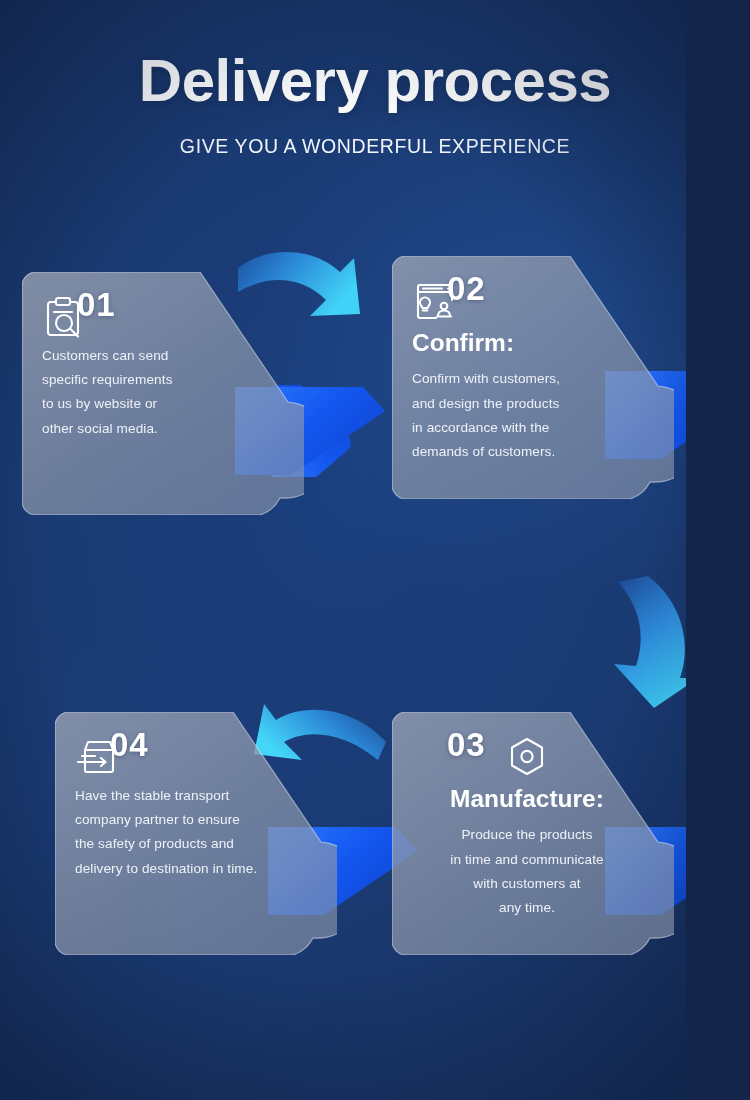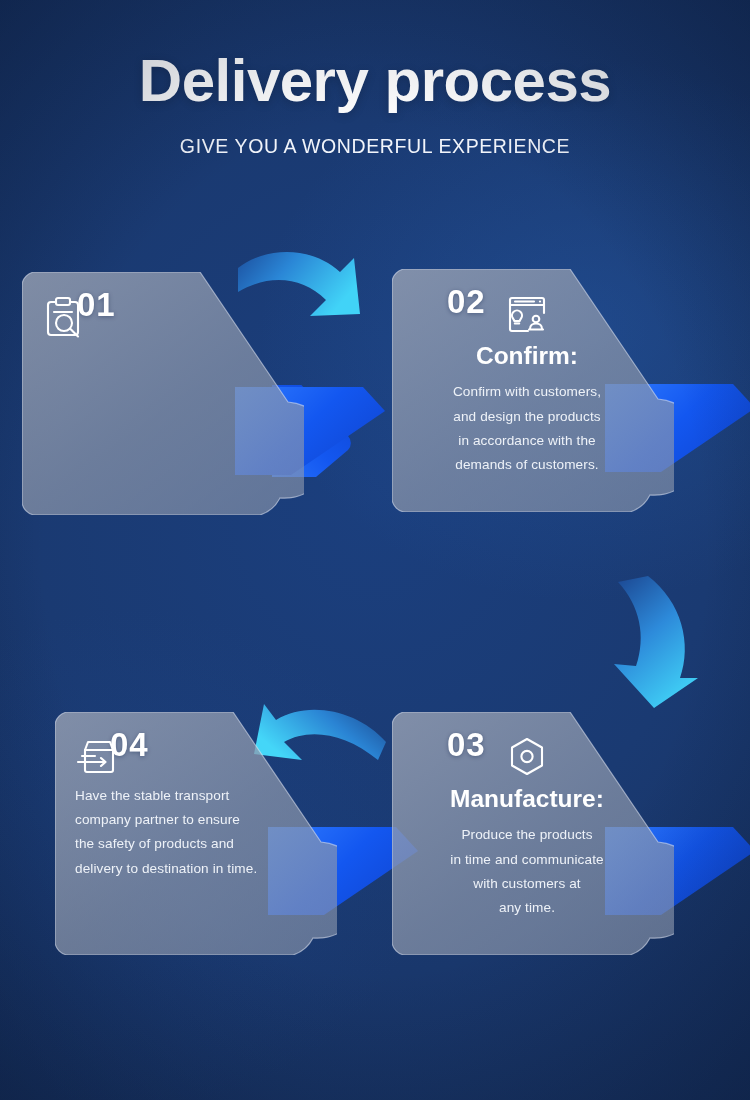--- a/index.html
+++ b/index.html
@@ -6,21 +6,21 @@
     margin: 0;
     padding: 0;
     background: #14254a;
   }
   body {
     font-family: "Liberation Sans", sans-serif;
   }
 
   #poster {
     position: relative;
-    width: 750px;
+    width: 686px;
     height: 1100px;
     overflow: hidden;
     background:
       radial-gradient(ellipse 120% 90% at 50% 45%, #1b3f7e 0%, #1a3a72 38%, #17315f 70%, #152c55 100%),
       linear-gradient(150deg, #21478a 0%, #1b3a73 45%, #152b52 100%);
   }
   
   .bg-sheen {
     position: absolute;
     inset: 0;
@@ -72,21 +72,21 @@
   #arrow-2 { left: 596px; top: 572px; }
   #arrow-3 { left: 228px; top: 680px; }
 
   
   .card-wrap {
     position: absolute;
     width: 340px;
     height: 250px;
   }
   #card-1 { left: 22px;  top: 272px; }
-  #card-2 { left: 392px; top: 269px; text-align: center; }
+  #card-2 { left: 392px; top: 256px; }
   #card-3 { left: 392px; top: 712px; text-align: center; }
   #card-4 { left: 18px;  top: 712px; margin-left: 37px; }
 
   
   .badge {
     position: absolute;
     top: 113px;
     left: 213px;
     width: 150px;
     height: 92px;
@@ -231,20 +231,24 @@
     <div class="card-content">
       <div class="card-icon">
         <svg width="46" height="46" viewBox="0 0 46 46" fill="none" stroke="#ffffff" stroke-width="2.1" stroke-linecap="round" stroke-linejoin="round">
           <path d="M14,8 L9,8 A3,3 0 0 0 6,11 L6,38 A3,3 0 0 0 9,41 L33,41 A3,3 0 0 0 36,38 L36,11 A3,3 0 0 0 33,8 L28,8"></path>
           <rect x="14" y="4" width="14" height="7" rx="2"></rect>
           <line x1="12" y1="18" x2="30" y2="18"></line>
           <circle cx="22" cy="29" r="8"></circle>
           <line x1="28.5" y1="35" x2="36" y2="42.5"></line>
         </svg>
       </div>
+      <p class="card-desc">Customers can send
+specific requirements
+to us by website or
+other social media.</p>
     </div>
   </div>
 
   <div class="card-wrap" id="card-2">
 
     <div class="badge">
       <svg width="150" height="92" viewBox="0 0 150 92">
         <path d="M0,2 L128,2 L150,26 L56,90 L0,90 Z" fill="url(#bg1)"></path>
       </svg>
     </div>

